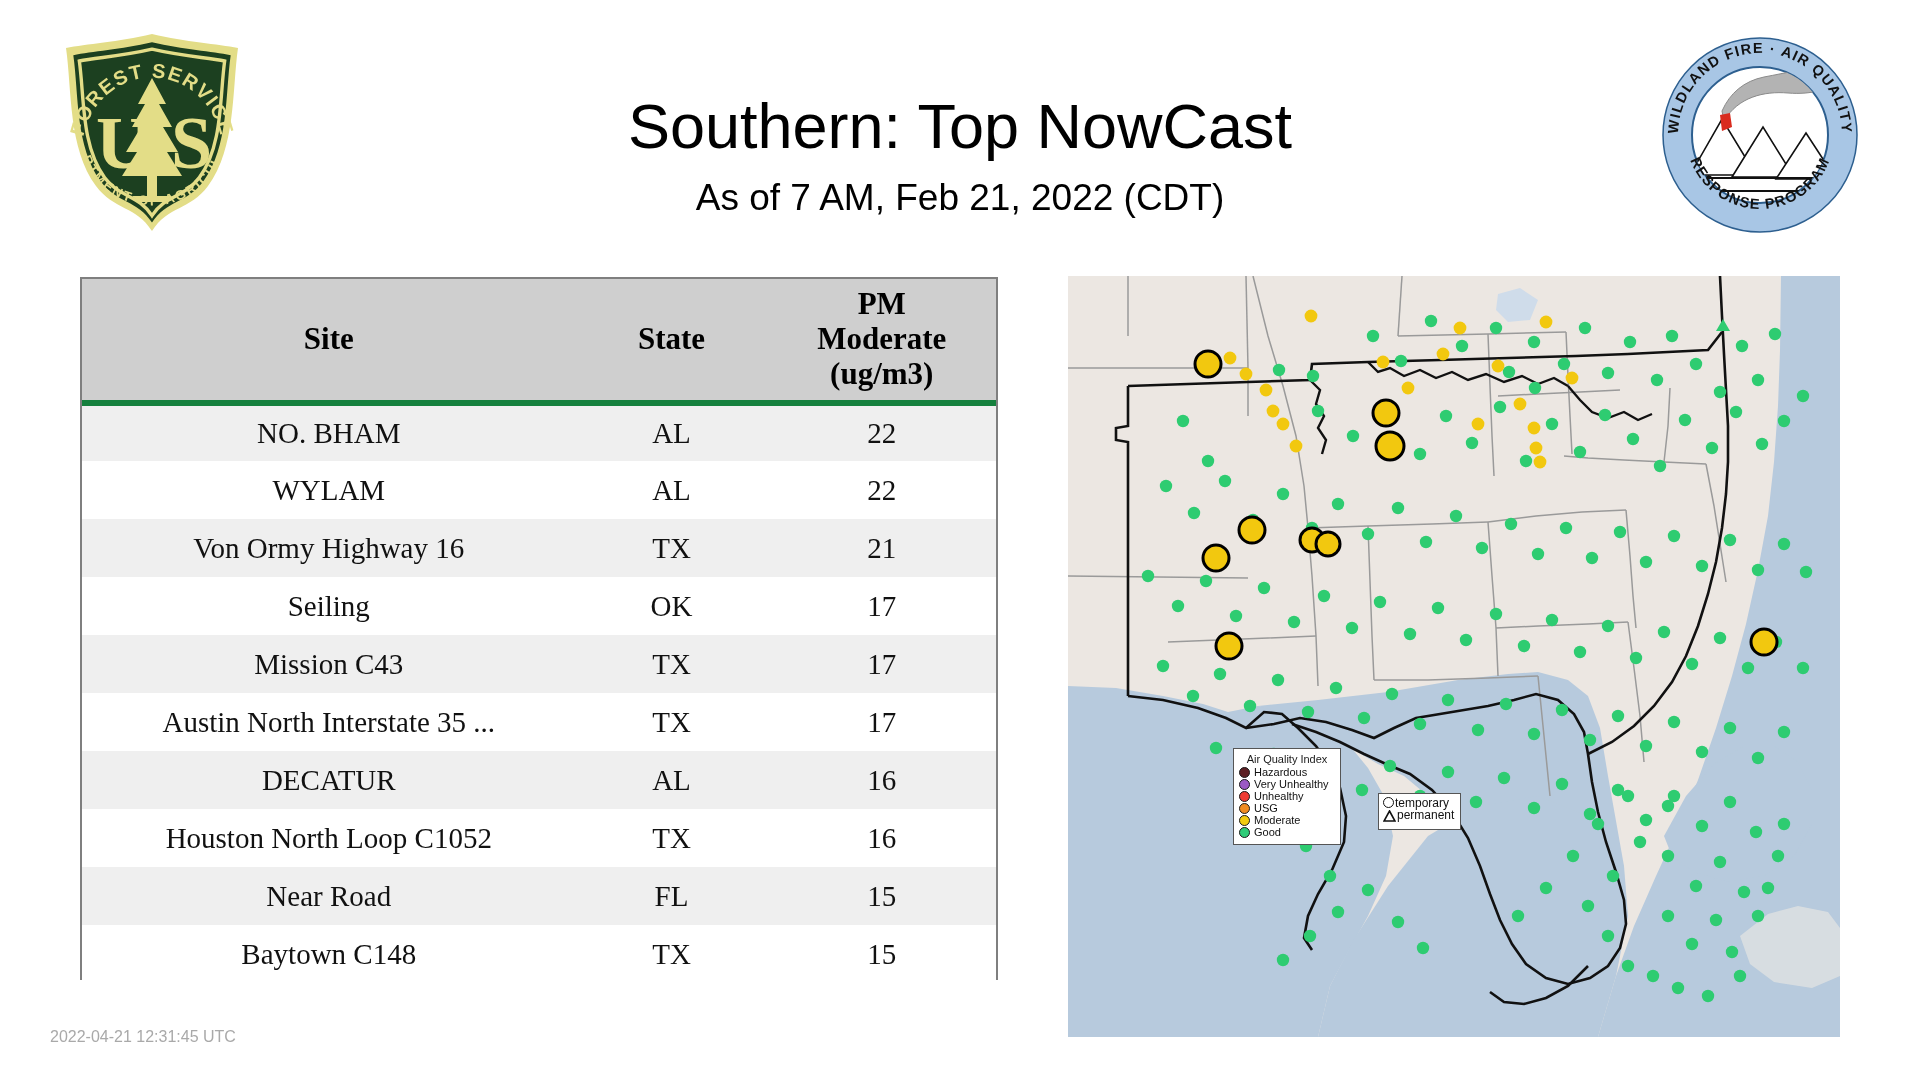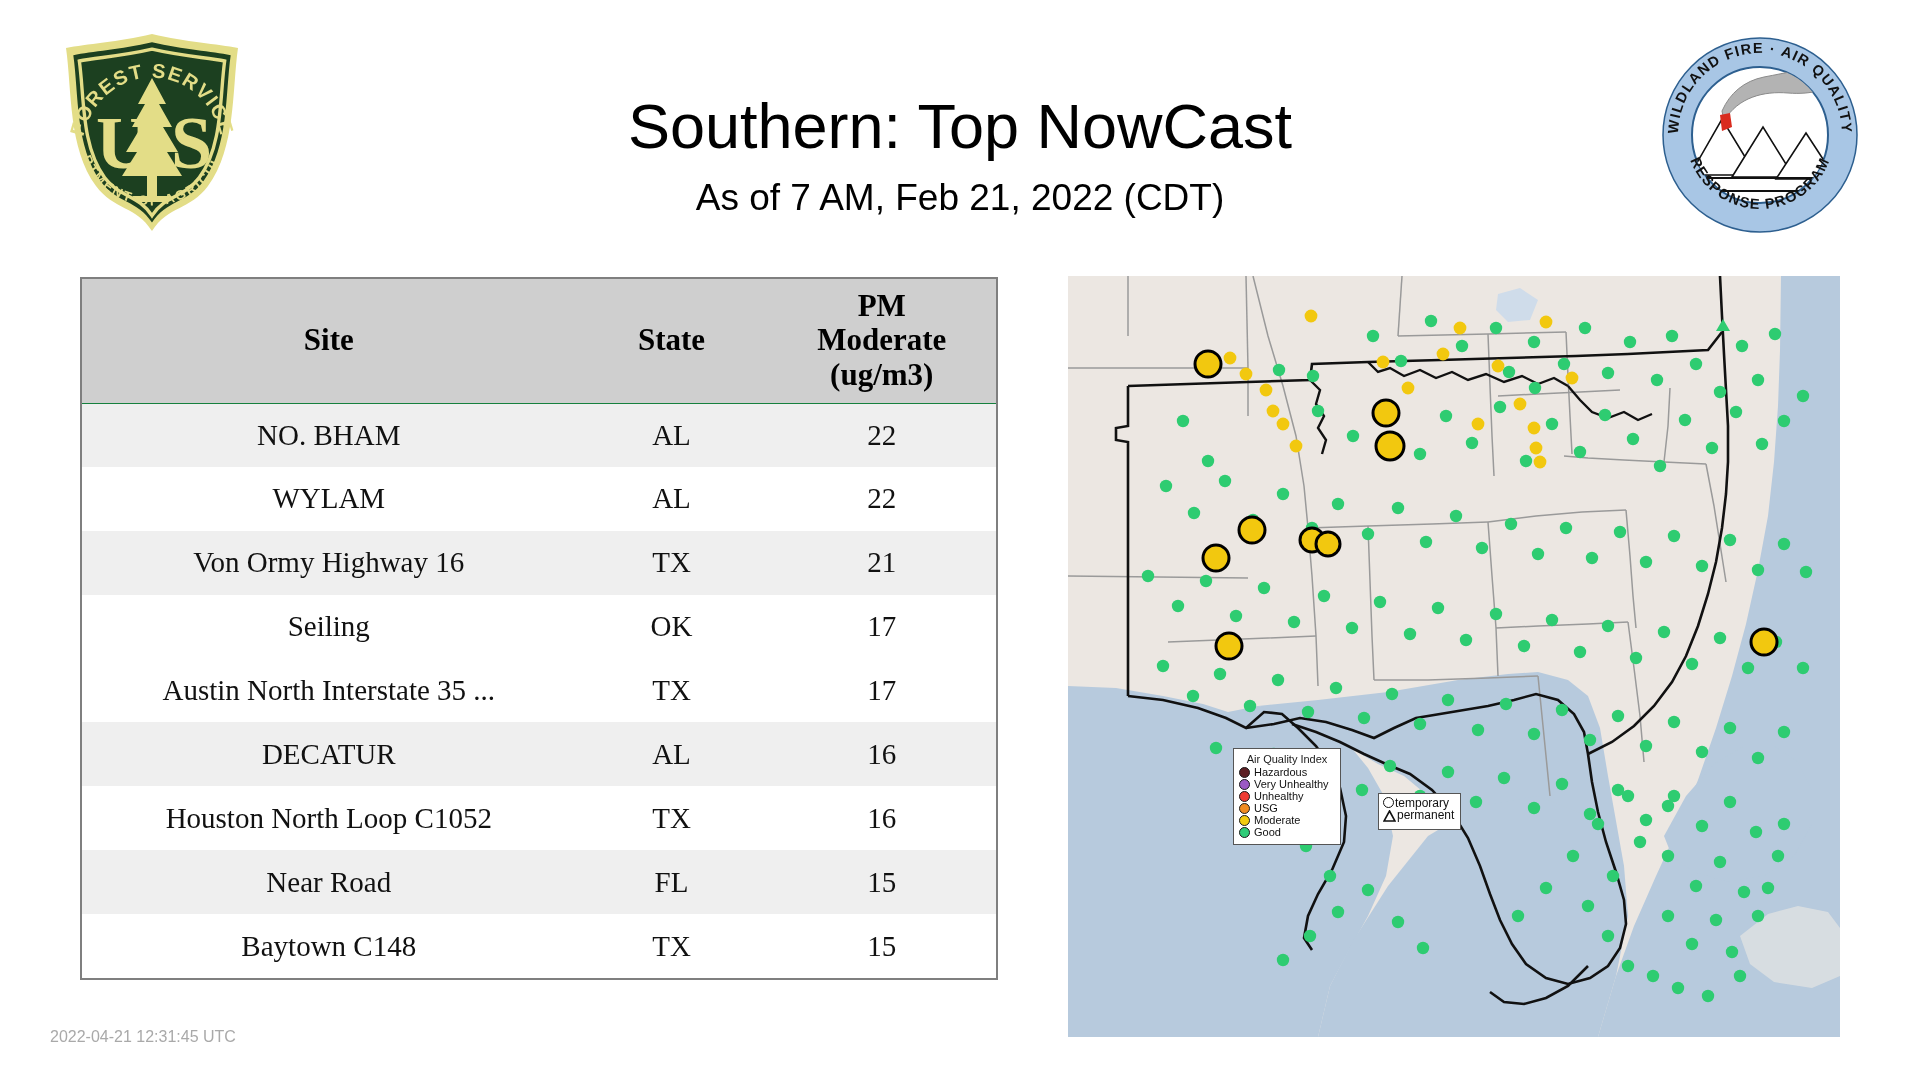--- a/index.html
+++ b/index.html
@@ -60,21 +60,21 @@
     background: #ffffff;
   }
   table.data {
     width: 100%;
     height: 100%;
     border-collapse: collapse;
     font-family: "Liberation Serif", serif;
   }
   table.data thead th {
     background: #cfcfcf;
-    border-bottom: 1px solid #15803d;
+    border-bottom: 6px solid #15803d;
     font-weight: bold;
     font-size: 31px;
     color: #000000;
     text-align: center;
     height: 124px;
     padding: 2px 4px;
     vertical-align: middle;
     line-height: 1.12;
   }
   table.data tbody td {
@@ -257,20 +257,25 @@
             <td>22</td>
           </tr>
           <tr class="odd">
             <td>Von Ormy Highway 16</td>
             <td>TX</td>
             <td>21</td>
           </tr>
           <tr class="even">
             <td>Seiling</td>
             <td>OK</td>
+            <td>17</td>
+          </tr>
+          <tr class="odd">
+            <td>Mission C43</td>
+            <td>TX</td>
             <td>17</td>
           </tr>
           <tr class="even">
             <td>Austin North Interstate 35 ...</td>
             <td>TX</td>
             <td>17</td>
           </tr>
           <tr class="odd">
             <td>DECATUR</td>
             <td>AL</td>

